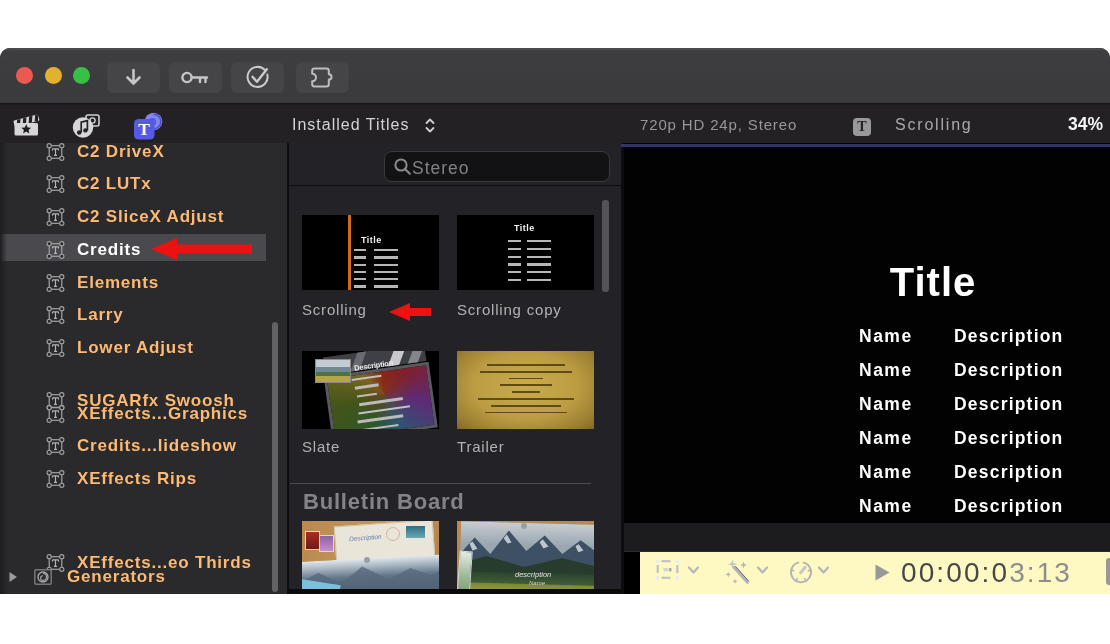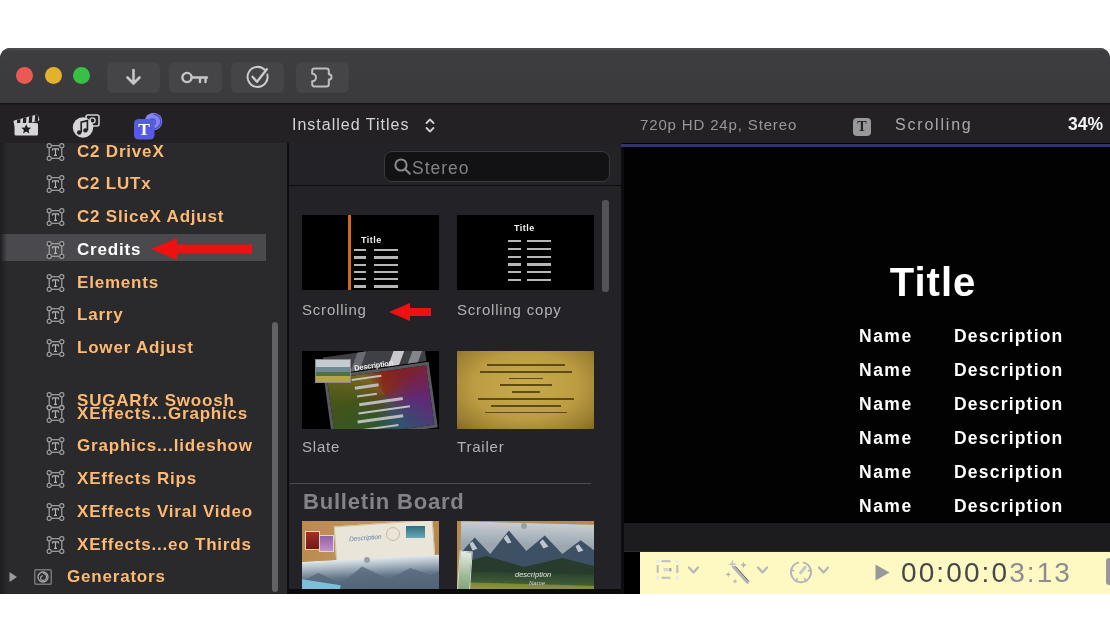--- a/index.html
+++ b/index.html
@@ -159,35 +159,29 @@
       <div class="srow" style="top:254px;">
           <svg width="19" height="19" viewBox="0 0 19 19">
             <use href="#ticon"></use>
           </svg>
           <div class="txt">XEffects...Graphics</div>
         </div>
       <div class="srow" style="top:286.7px;">
           <svg width="19" height="19" viewBox="0 0 19 19">
             <use href="#ticon"></use>
           </svg>
-          <div class="txt">Graphics...lideshow</div>
+          <div class="txt">Credits...lideshow</div>
         </div>
       <div class="srow" style="top:319.5px;">
           <svg width="19" height="19" viewBox="0 0 19 19">
             <use href="#ticon"></use>
           </svg>
           <div class="txt">XEffects Rips</div>
         </div>
-      <div class="srow" style="top:352.2px;">
-          <svg width="19" height="19" viewBox="0 0 19 19">
-            <use href="#ticon"></use>
-          </svg>
-          <div class="txt">XEffects Viral Video</div>
-        </div>
-      <div class="srow" style="top:385px;padding-left:44px;">
+      <div class="srow" style="top:403px;padding-left:44px;">
           <svg width="19" height="19" viewBox="0 0 19 19">
             <use href="#ticon"></use>
           </svg>
           <div class="txt">XEffects...eo Thirds</div>
         </div>
       <div class="srow" style="top:417.7px;">
         <svg class="abs" style="left:8px;" width="10" height="12" viewBox="0 0 10 12">
             <path d="M1.5 1 L9 6 L1.5 11 Z" fill="#9b9b9d"></path>
           </svg>
         <svg width="20" height="18" viewBox="0 0 20 18" style="left:33px;">

